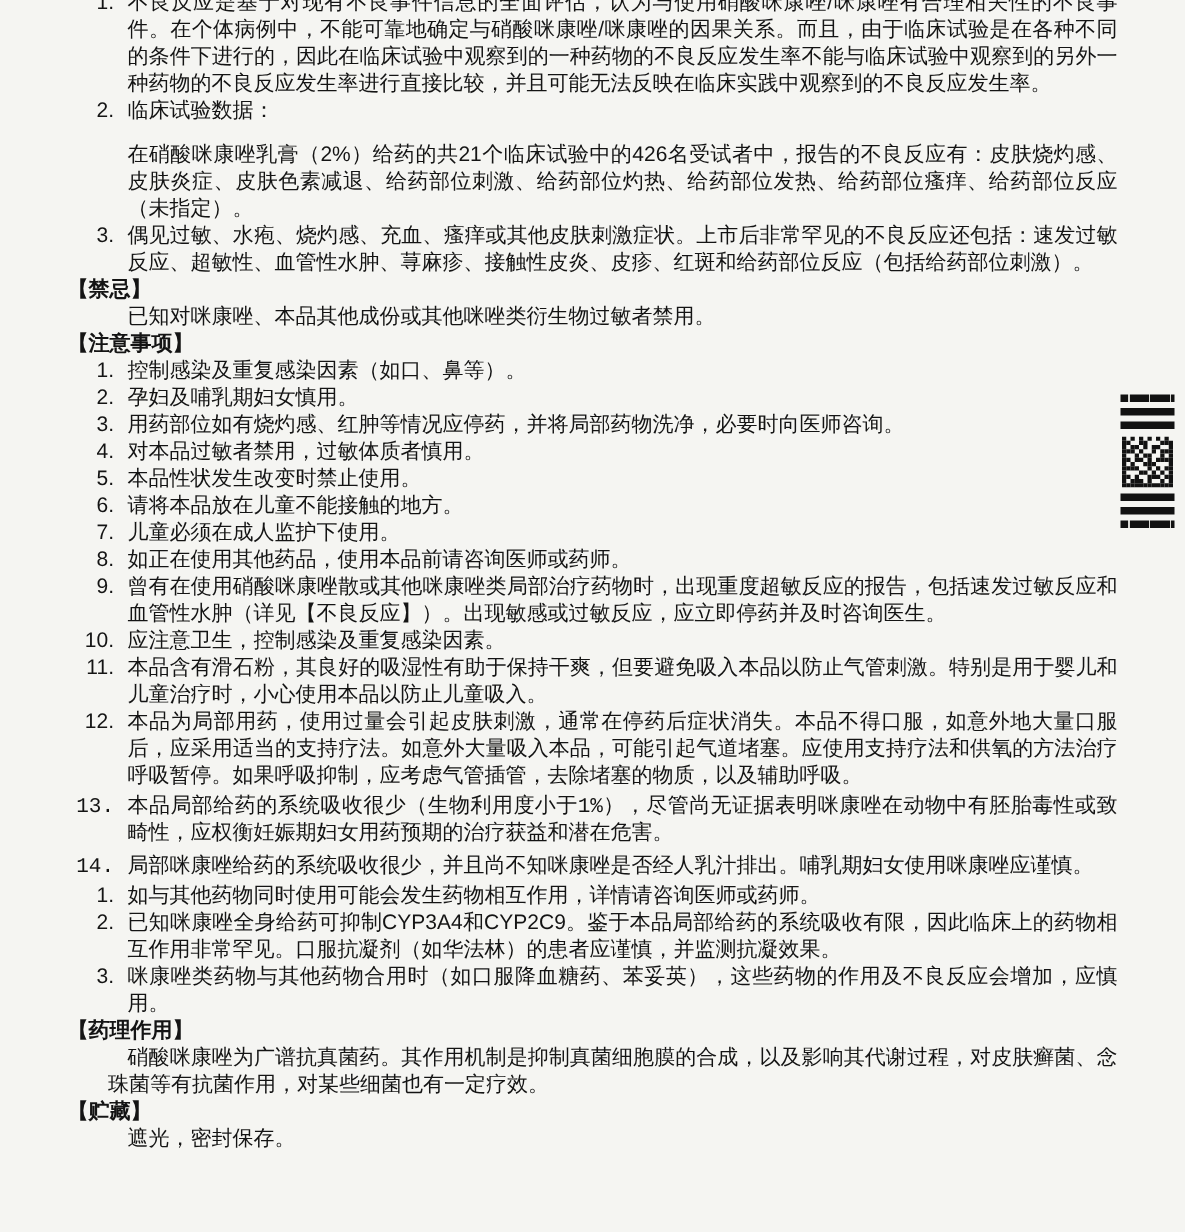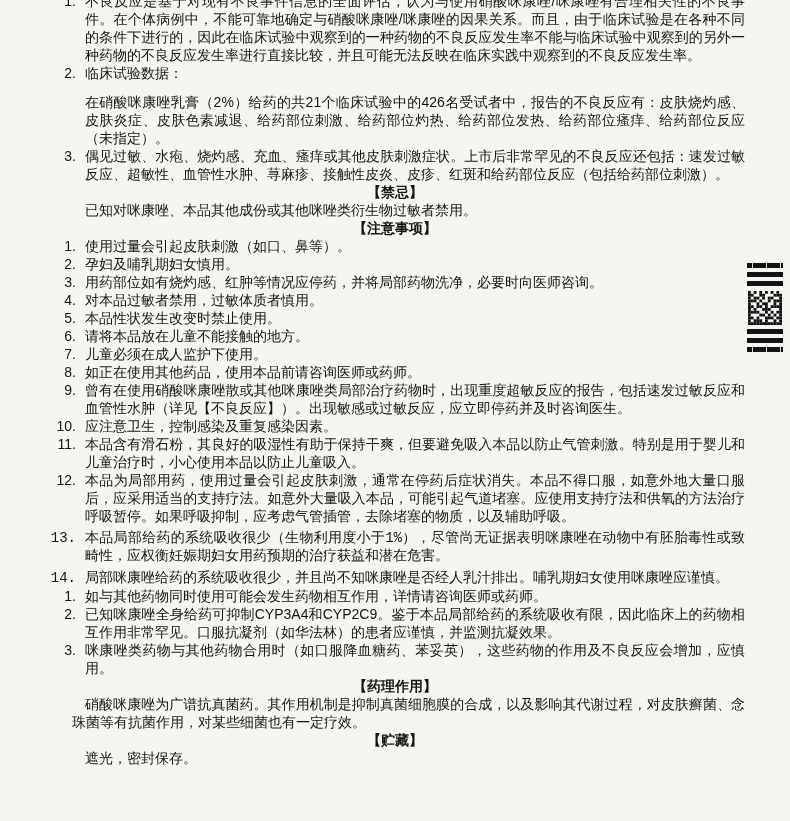--- a/index.html
+++ b/index.html
@@ -14,21 +14,21 @@
   .page { position:absolute; inset:0; }
   .doc {
     position:absolute;
     left:45px; top:-8px;
     width:700px;
     text-align:justify;
   }
   .hdr {
     font-size:14px;
     font-weight:700;
-    text-align:center;
+    text-align:left;
     line-height:18px;
   }
   
   .ind {
     padding-left:27px;
     text-indent:13px;
   }
   ol.nlist { list-style:none; }
   ol.nlist > li { display:flex; }
   ol.nlist > li > .num {
@@ -78,21 +78,21 @@
     <section>
       <h2 class="hdr">【禁忌】</h2>
       <p class="ind">已知对咪康唑、本品其他成份或其他咪唑类衍生物过敏者禁用。</p>
     </section>
 
     <section>
       <h2 class="hdr">【注意事项】</h2>
       <ol class="nlist">
         <li>
           <span class="num">1.</span>
-          <div class="txt">使用过量会引起皮肤刺激（如口、鼻等）。</div>
+          <div class="txt">控制感染及重复感染因素（如口、鼻等）。</div>
         </li>
         <li>
           <span class="num">2.</span>
           <div class="txt">孕妇及哺乳期妇女慎用。</div>
         </li>
         <li>
           <span class="num">3.</span>
           <div class="txt">用药部位如有烧灼感、红肿等情况应停药，并将局部药物洗净，必要时向医师咨询。</div>
         </li>
         <li>

